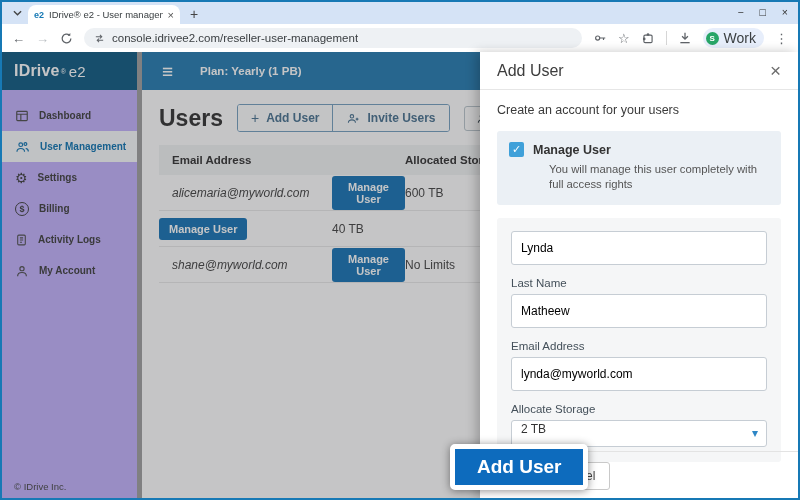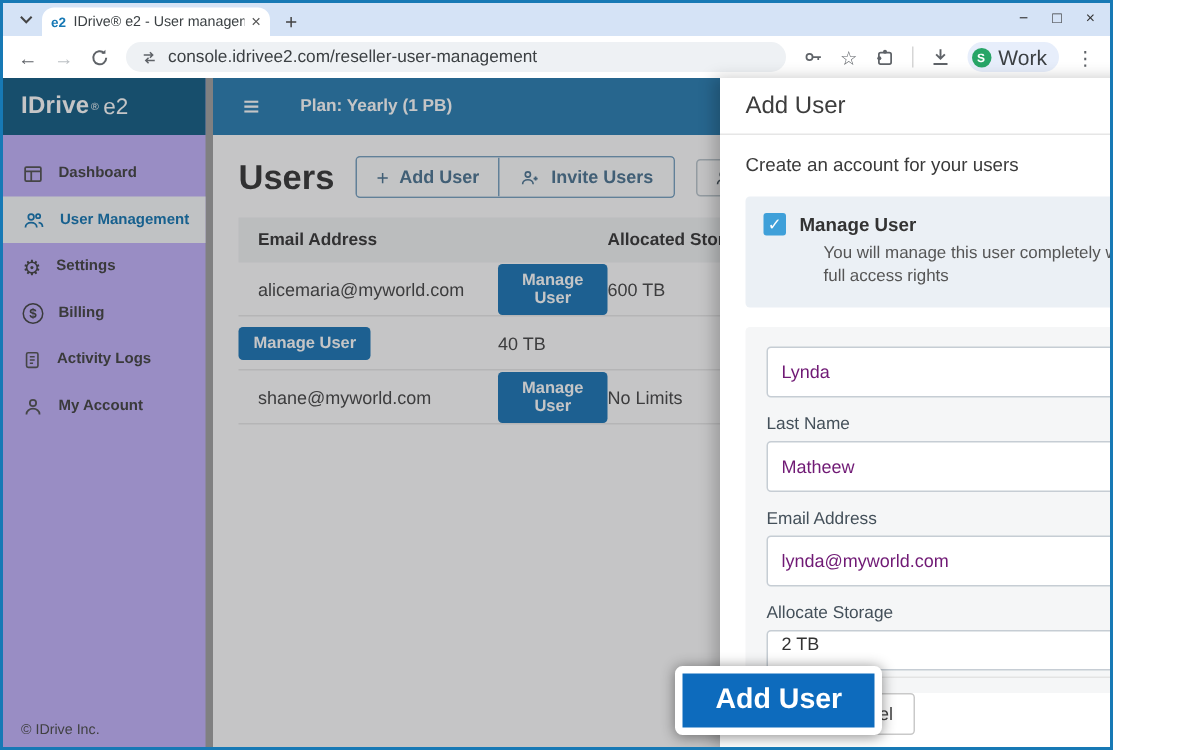--- a/index.html
+++ b/index.html
@@ -1,17 +1,17 @@
 <!DOCTYPE html>
 <html><head>
 <meta charset="utf-8">
 <style>
   * { margin:0; padding:0; box-sizing:border-box; }
   body { width:800px; height:500px; font-family:"Liberation Sans", sans-serif; background:#fff; }
-  .frame { position:relative; width:742px; height:500px; border:2px solid #1779b5; overflow:hidden; background:#fff; }
+  .frame { position:relative; width:800px; height:500px; border:2px solid #1779b5; overflow:hidden; background:#fff; }
 
   
   .tabstrip { position:relative; height:22px; background:#d5e3f6; display:flex; align-items:flex-end; }
   .tab-search { position:absolute; left:7px; top:4px; width:16px; height:14px; display:flex; align-items:center; justify-content:center; color:#444; cursor:pointer; }
   .tab { margin-left:26px; height:19px; width:152px; background:#fff; border-radius:8px 8px 0 0; display:flex; align-items:center; padding:0 6px; gap:5px; }
   .favicon { color:#1779b5; font-weight:bold; font-size:9px; flex:0 0 auto; }
   .tab-title { font-size:9.5px; color:#3b4043; white-space:nowrap; overflow:hidden; flex:1; }
   .tab-close { font-size:11px; color:#555; cursor:pointer; flex:0 0 auto; }
   .new-tab { font-size:14px; color:#444; margin:0 0 2px 10px; cursor:pointer; }
   .win-controls { position:absolute; right:10px; top:0; height:20px; display:flex; gap:16px; align-items:center; font-size:10.5px; color:#333; }
@@ -56,41 +56,41 @@
   .btn-group { display:flex; border:1.5px solid #7aa3c2; border-radius:3px; overflow:hidden; }
   .seg-btn { display:flex; align-items:center; gap:7px; padding:5px 13px; font-size:12px; font-weight:600; color:#4f7794; background:#fdfefe; cursor:pointer; }
   .seg-btn + .seg-btn { border-left:1.5px solid #7aa3c2; }
   .seg-plus { font-size:14px; font-weight:400; }
   .view-btn { display:flex; align-items:center; gap:7px; padding:5px 11px; font-size:11.5px; color:#47545d; border:1px solid #bcc7ce; border-radius:3px; background:#fdfdfd; cursor:pointer; white-space:nowrap; }
 
   .table { width:620px; }
   .t-head { display:grid; grid-template-columns:173px 73px 1fr; background:#f2f4f5; padding:9px 0; font-size:11.5px; font-weight:bold; color:#3a3a3a; }
   .t-head .c1 { padding-left:13px; }
   .t-row { display:grid; grid-template-columns:173px 73px 1fr; align-items:center; height:36px; border-bottom:1px solid #eaeaea; font-size:12px; color:#4a4a4a; }
-  .t-row .c1 { padding-left:13px; }
+  .t-row .c1 { padding-left:13px;font-style:italic; }
   .manage-btn { background:#1f79b8; color:#fff; font-size:11px; font-weight:600; border:none; border-radius:3px; padding:5px 10px; cursor:pointer; }
 
   .dim { position:absolute; left:0; top:0; width:478px; height:100%; background:rgba(22,24,27,.25); z-index:5; }
 
   
   .panel { position:absolute; left:478px; top:0; width:318px; height:100%; background:#fff; z-index:10; box-shadow:-4px 0 10px rgba(0,0,0,.22); }
   .p-header { height:38px; border-bottom:1px solid #e6e6e6; display:flex; align-items:center; justify-content:space-between; padding:0 17px; }
   .p-title { font-size:16px; color:#3d3d3d; }
   .p-close { font-size:19px; color:#6d6d6d; cursor:pointer; line-height:1; }
   .p-body { padding:13px 17px 0; }
   .p-subtitle { font-size:12.5px; color:#3a3a3a; margin-bottom:14px; }
   .manage-box { background:#ebf0f5; border-radius:3px; padding:11px 12px 12px; }
   .mb-row { display:flex; align-items:center; gap:9px; }
   .checkbox { width:15px; height:15px; background:#3fa0d9; border-radius:2px; color:#fff; font-size:11px; display:flex; align-items:center; justify-content:center; cursor:pointer; flex:0 0 auto; }
   .mb-label { font-size:12.5px; font-weight:bold; color:#333; }
   .mb-desc { font-size:11.3px; color:#555; margin:5px 0 0 40px; line-height:1.35; }
   .form-box { margin-top:13px; background:#f5f6f7; border-radius:3px; padding:13px 14px 3px; }
   .field { margin-bottom:12px; }
   .f-label { display:block; font-size:11.5px; color:#44505a; margin-bottom:5px; }
-  .f-input { width:100%; height:27px; border:1px solid #c6cdd4; border-radius:3px; padding:16px 9px; font-size:12px; color:#701a75; background:#fff; font-family:"Liberation Sans", sans-serif; }
+  .f-input { width:100%; height:27px; border:1px solid #c6cdd4; border-radius:3px; padding:16px 9px; font-size:12px; color:#000000; background:#fff; font-family:"Liberation Sans", sans-serif; }
   .select-wrap { position:relative; }
   .f-select { width:100%; height:27px; border:1px solid #c6cdd4; border-radius:3px; padding:1px 9px 0; font-size:12px; color:#333; background:#fff; cursor:pointer; }
   .sel-caret { position:absolute; right:9px; top:6px; color:#2d86c6; font-size:12px; pointer-events:none; }
   .p-footer { position:absolute; bottom:0; left:0; right:0; height:47px; border-top:1px solid #e3e3e3; }
   .add-btn-real { position:absolute; left:17px; top:10px; background:#0d6bbd; color:#fff; font-size:11.5px; font-weight:600; border:none; border-radius:3px; padding:6px 9px; cursor:pointer; }
   .cancel-btn { position:absolute; left:63px; top:10px; background:#fff; border:1px solid #c9c9c9; border-radius:3px; padding:6px 14px; font-size:12px; color:#444; cursor:pointer; }
 
   .magnified-btn { position:absolute; left:448px; top:392px; z-index:20; background:#0d6bbd; border:5px solid #fff; border-radius:5px; padding:7px 22px; color:#fff; font-size:19px; font-weight:bold; box-shadow:0 1px 9px rgba(0,0,0,.45); cursor:pointer; font-family:"Liberation Sans", sans-serif; }
 </style>
 </head>

